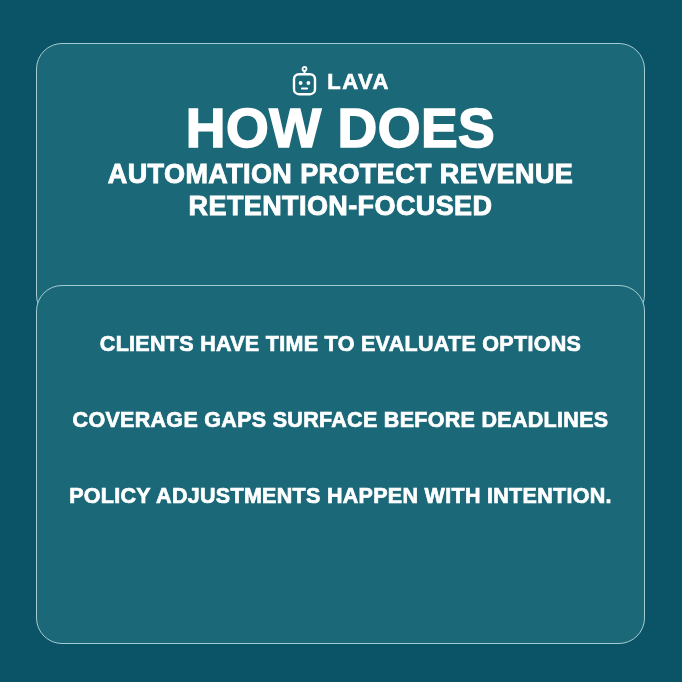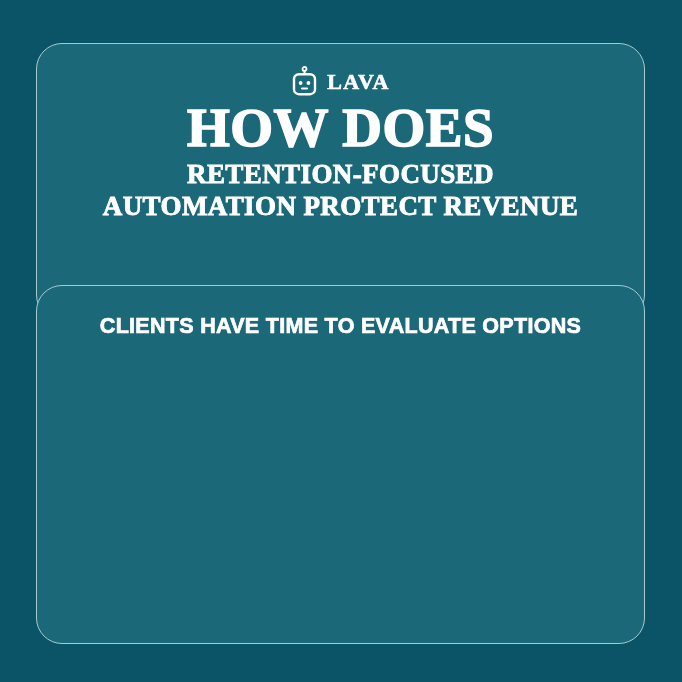--- a/index.html
+++ b/index.html
@@ -28,21 +28,20 @@
     box-sizing: border-box;
     color: #ffffff;
   }
   .card-top {
     top: 43px;
     height: 278px;
     display: flex;
     flex-direction: column;
     align-items: center;
     padding-top: 21px;
-    font-family: Liberation Serif, serif;
   }
   .logo {
     display: flex;
     align-items: center;
     gap: 9px;
     height: 34px;
   }
   .logo-icon {
     display: inline-flex;
     width: 27px;
@@ -73,21 +72,21 @@
     letter-spacing: 0.4px;
     -webkit-text-stroke: 0.9px #ffffff;
     text-align: center;
   }
   .card-body {
     top: 285px;
     height: 359px;
     display: flex;
     flex-direction: column;
     align-items: center;
-    padding-top: 27px;
+    padding-top: 45px;
     gap: 50px;
   }
   .statement {
     margin: 0;
     font-size: 21.5px;
     line-height: 26px;
     font-weight: bold;
     letter-spacing: 0.3px;
     -webkit-text-stroke: 0.7px #ffffff;
     text-align: center;
@@ -107,21 +106,23 @@
           <line x1="13.5" y1="5.2" x2="13.5" y2="8.2" stroke="#ffffff" stroke-width="2"></line>
           <rect x="3" y="8.2" width="21" height="20" rx="5" stroke="#ffffff" stroke-width="2.4"></rect>
           <circle cx="9.6" cy="17" r="1.9" fill="#ffffff"></circle>
           <circle cx="17.4" cy="17" r="1.9" fill="#ffffff"></circle>
           <line x1="11" y1="22.5" x2="16" y2="22.5" stroke="#ffffff" stroke-width="2.2" stroke-linecap="round"></line>
         </svg>
       </span>
       <span class="logo-text">LAVA</span>
     </div>
     <h1 class="headline">HOW DOES</h1>
+    <h2 class="subheadline">AUTOMATION PROTECT REVENUE</h2>
     <h2 class="subheadline">RETENTION-FOCUSED</h2>
-    <h2 class="subheadline">AUTOMATION PROTECT REVENUE</h2>
   </section>
 
   <section class="card card-body">
     <p class="statement">CLIENTS HAVE TIME TO EVALUATE OPTIONS</p>
+    <p class="statement">COVERAGE GAPS SURFACE BEFORE DEADLINES</p>
+    <p class="statement">POLICY ADJUSTMENTS HAPPEN WITH INTENTION.</p>
   </section>
 
 </div>
 
 </body></html>

